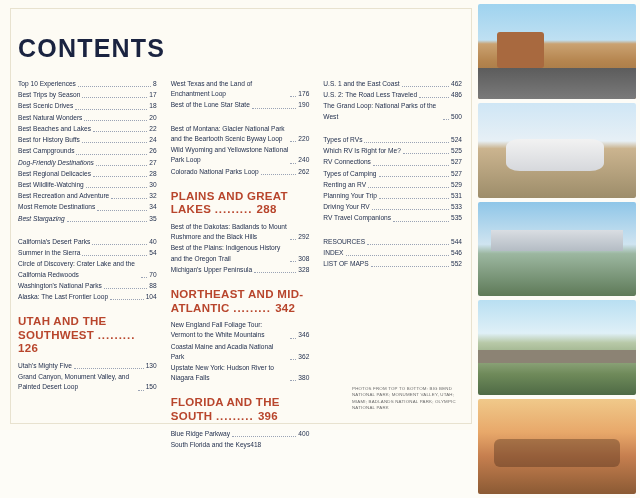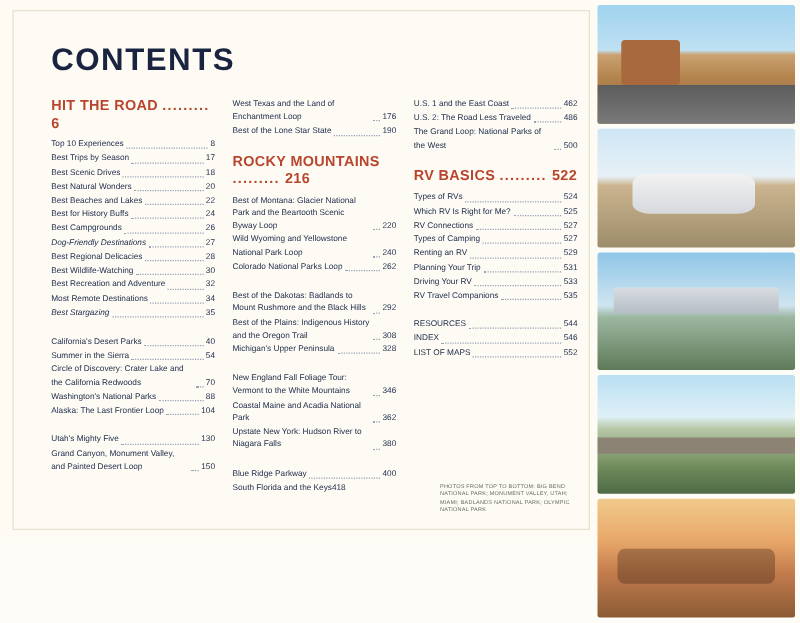--- a/index.html
+++ b/index.html
@@ -14,21 +14,21 @@
     width: 640px;
     height: 498px;
     background: #fdfcf7;
     display: flex;
   }
   .content-area {
     position: relative;
     width: 478px;
     height: 430px;
     background: #fdfbf4;
-    padding: 26px 16px 10px 35px;
+    padding: 26px 16px 10px 12px;
   }
   .inner-border {
     position: absolute;
     left: 10px; top: 8px; right: 6px; bottom: 6px;
     border: 1px solid #e8e2cf;
     pointer-events: none;
   }
   .title {
     font-size: 25px;
     font-weight: bold;
@@ -159,21 +159,20 @@
 <div class="page">
 
   <div class="content-area">
     <div class="inner-border"></div>
 
     <div class="title">CONTENTS</div>
 
     <div class="columns">
       <div class="col">
           <div class="section">
-            <div class="sec-head">HIT THE ROAD  <span class="dots-head"> ......... </span><span class="pg">6</span></div>
             <div class="entry">
               <span class="label">Top 10 Experiences</span>
               <span class="leader"></span>
               <span class="num">8</span>
             </div>
             <div class="entry">
               <span class="label">Best Trips by Season</span>
               <span class="leader"></span>
               <span class="num">17</span>
             </div>
@@ -254,20 +253,21 @@
               <span class="leader"></span>
               <span class="num">88</span>
             </div>
             <div class="entry">
               <span class="label">Alaska: The Last Frontier Loop</span>
               <span class="leader"></span>
               <span class="num">104</span>
             </div>
           </div>
           <div class="section">
+            <div class="sec-head">UTAH AND THE SOUTHWEST  <span class="dots-head"> ......... </span><span class="pg">126</span></div>
             <div class="entry">
               <span class="label">Utah's Mighty Five</span>
               <span class="leader"></span>
               <span class="num">130</span>
             </div>
             <div class="entry">
               <span class="label">Grand Canyon, Monument Valley, and Painted Desert Loop</span>
               <span class="leader"></span>
               <span class="num">150</span>
             </div>
@@ -280,72 +280,74 @@
               <span class="leader"></span>
               <span class="num">176</span>
             </div>
             <div class="entry">
               <span class="label">Best of the Lone Star State</span>
               <span class="leader"></span>
               <span class="num">190</span>
             </div>
           </div>
           <div class="section">
-            <div class="sec-head">ROCKY MOUNTAINS  <span class="dots-head"> ......... </span><span class="pg">216</span></div>
             <div class="entry">
               <span class="label">Best of Montana: Glacier National Park and the Beartooth Scenic Byway Loop</span>
               <span class="leader"></span>
               <span class="num">220</span>
             </div>
             <div class="entry">
               <span class="label">Wild Wyoming and Yellowstone National Park Loop</span>
               <span class="leader"></span>
               <span class="num">240</span>
             </div>
             <div class="entry">
               <span class="label">Colorado National Parks Loop</span>
               <span class="leader"></span>
               <span class="num">262</span>
             </div>
           </div>
           <div class="section">
+            <div class="sec-head">PLAINS AND GREAT LAKES  <span class="dots-head"> ......... </span><span class="pg">288</span></div>
             <div class="entry">
               <span class="label">Best of the Dakotas: Badlands to Mount Rushmore and the Black Hills</span>
               <span class="leader"></span>
               <span class="num">292</span>
             </div>
             <div class="entry">
               <span class="label">Best of the Plains: Indigenous History and the Oregon Trail</span>
               <span class="leader"></span>
               <span class="num">308</span>
             </div>
             <div class="entry">
               <span class="label">Michigan's Upper Peninsula</span>
               <span class="leader"></span>
               <span class="num">328</span>
             </div>
           </div>
           <div class="section">
+            <div class="sec-head">NORTHEAST AND MID-ATLANTIC  <span class="dots-head"> ......... </span><span class="pg">342</span></div>
             <div class="entry">
               <span class="label">New England Fall Foliage Tour: Vermont to the White Mountains</span>
               <span class="leader"></span>
               <span class="num">346</span>
             </div>
             <div class="entry">
               <span class="label">Coastal Maine and Acadia National Park</span>
               <span class="leader"></span>
               <span class="num">362</span>
             </div>
             <div class="entry">
               <span class="label">Upstate New York: Hudson River to Niagara Falls</span>
               <span class="leader"></span>
               <span class="num">380</span>
             </div>
           </div>
           <div class="section">
+            <div class="sec-head">FLORIDA AND THE SOUTH  <span class="dots-head"> ......... </span><span class="pg">396</span></div>
             <div class="entry">
               <span class="label">Blue Ridge Parkway</span>
               <span class="leader"></span>
               <span class="num">400</span>
             </div>
             <div class="entry">
               <span class="label">South Florida and the Keys</span>
               <span class="num">418</span>
             </div>
           </div>
@@ -362,21 +364,20 @@
               <span class="leader"></span>
               <span class="num">486</span>
             </div>
             <div class="entry">
               <span class="label">The Grand Loop: National Parks of the West</span>
               <span class="leader"></span>
               <span class="num">500</span>
             </div>
           </div>
           <div class="section">
-            <div class="sec-head">RV BASICS  <span class="dots-head"> ......... </span><span class="pg">522</span></div>
             <div class="entry">
               <span class="label">Types of RVs</span>
               <span class="leader"></span>
               <span class="num">524</span>
             </div>
             <div class="entry">
               <span class="label">Which RV Is Right for Me?</span>
               <span class="leader"></span>
               <span class="num">525</span>
             </div>

